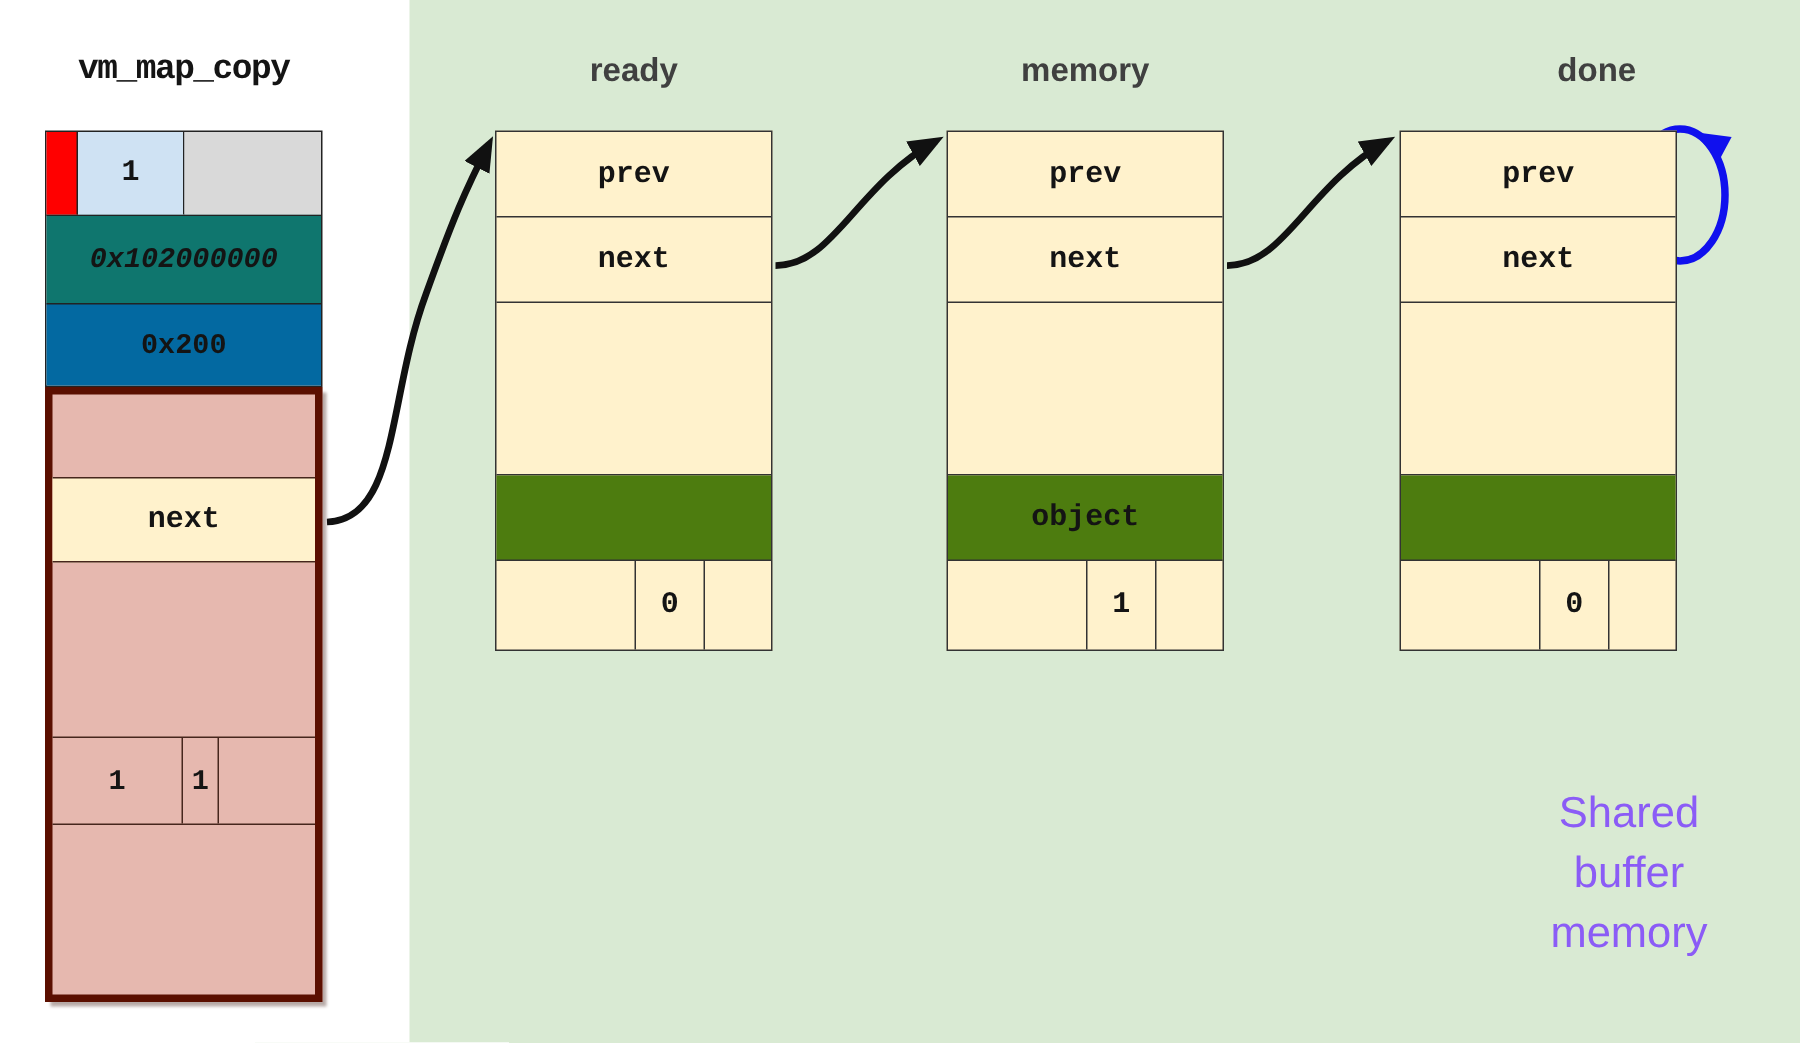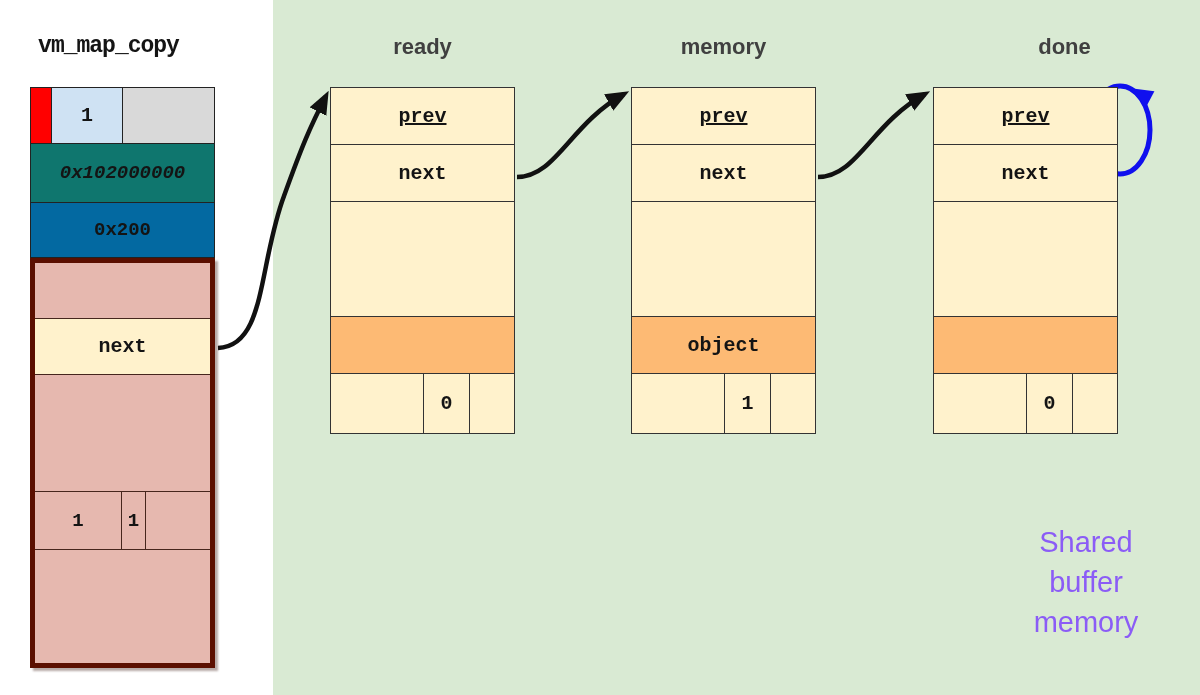--- a/index.html
+++ b/index.html
@@ -5,21 +5,21 @@
   html,body{margin:0;padding:0;background:#fff;}
   .stage{position:relative;width:1200px;height:695px;background:#ffffff;overflow:hidden;
          font-family:"Liberation Sans",sans-serif;}
   .green-panel{position:absolute;left:273px;top:0;width:927px;height:695px;background:#D9EAD3;}
   svg.arrows{position:absolute;left:0;top:0;width:1200px;height:695px;pointer-events:none;}
 
   .mono{font-family:"Liberation Mono","DejaVu Sans Mono",monospace;font-weight:bold;color:#141414;}
   .ctr{display:flex;align-items:center;justify-content:center;}
 
   
-  .vmc-title{position:absolute;left:16px;top:33px;width:185px;text-align:center;
+  .vmc-title{position:absolute;left:30px;top:33px;width:185px;text-align:center;
              font-size:23px;letter-spacing:-1px;}
   .vmc-top{position:absolute;left:30px;top:87px;width:185px;box-sizing:border-box;
            border:1.4px solid #222;}
   .vmc-row1{display:flex;height:55px;}
   .c-red{width:21px;background:#FF0000;border-right:1.4px solid #222;box-sizing:border-box;}
   .c-one{width:71px;background:#CFE2F3;border-right:1.4px solid #222;box-sizing:border-box;font-size:20px;}
   .c-gray{flex:1;background:#D9D9D9;}
   .vmc-addr{height:59px;background:#0f766e;border-top:1.4px solid #222;box-sizing:border-box;font-size:19px;font-style:italic;}
   .vmc-size{height:55px;background:#0369a1;border-top:1.4px solid #222;box-sizing:border-box;font-size:19px;}
 
@@ -31,24 +31,24 @@
             border-top:1.2px solid #46261d;border-bottom:1.2px solid #46261d;box-sizing:border-box;}
   .dk-f1{width:87px;border-right:1.2px solid #46261d;box-sizing:border-box;font-size:19px;}
   .dk-f2{width:24px;border-right:1.2px solid #46261d;box-sizing:border-box;font-size:19px;}
   .dk-f3{flex:1;}
 
   
   .node-title{position:absolute;top:34px;width:185px;text-align:center;font-weight:bold;
               font-size:22px;color:#404040;}
   .node-box{position:absolute;top:87px;width:185px;height:347px;background:#FFF2CC;
             border:1.4px solid #333;box-sizing:border-box;display:flex;flex-direction:column;}
-  .n-prev{height:57px;border-bottom:1.3px solid #333;box-sizing:border-box;font-size:20px;text-decoration:underline;}
+  .n-prev{height:57px;border-bottom:1.3px solid #333;box-sizing:border-box;font-size:20px;}
   .n-next{height:57px;border-bottom:1.3px solid #333;box-sizing:border-box;font-size:20px;}
   .n-tall{height:115px;border-bottom:1.3px solid #333;box-sizing:border-box;}
-  .n-obj{height:57px;background:#fdba74;border-bottom:1.3px solid #333;box-sizing:border-box;font-size:20px;}
+  .n-obj{height:57px;background:#4d7c0f;border-bottom:1.3px solid #333;box-sizing:border-box;font-size:20px;}
   .n-bottom{flex:1;display:flex;}
   .nb1{width:93px;border-right:1.3px solid #333;box-sizing:border-box;}
   .nb2{width:46px;border-right:1.3px solid #333;box-sizing:border-box;font-size:20px;}
   .nb3{flex:1;}
 
   .note{position:absolute;left:991px;top:522px;width:190px;text-align:center;
         font-size:29px;line-height:40px;color:#8b5cf6;}
 </style>
 </head>
 <body>

